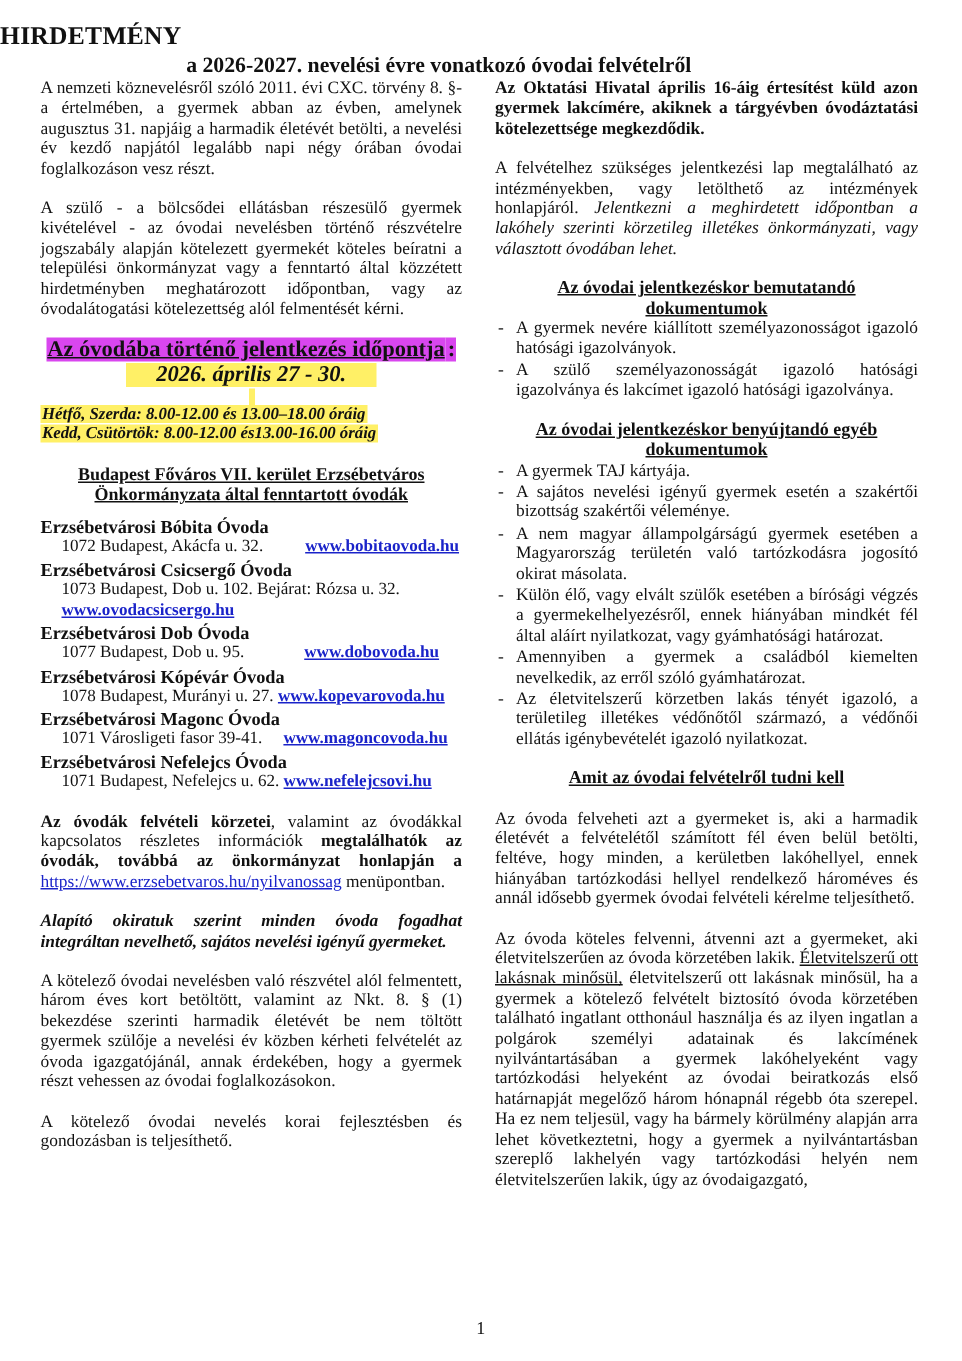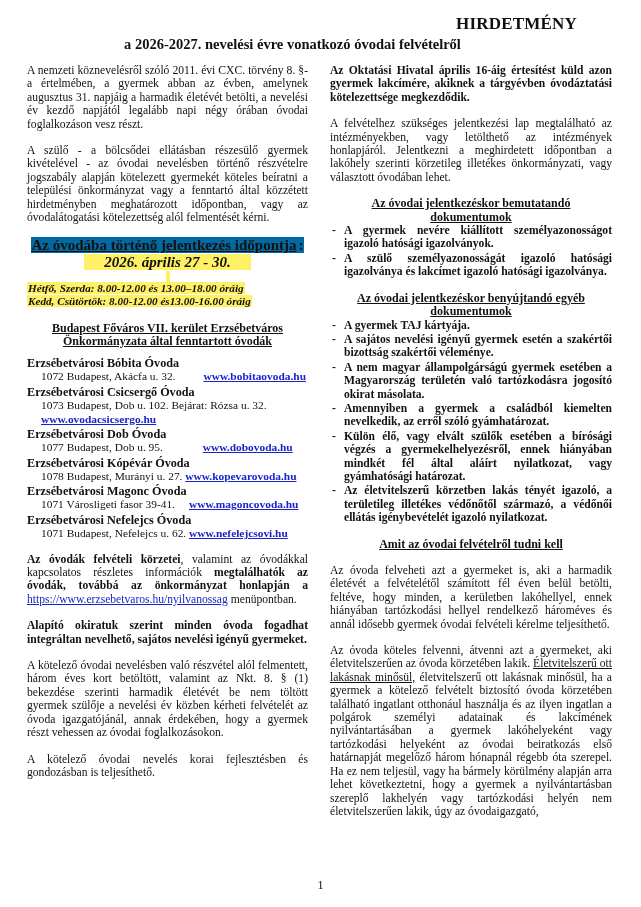--- a/index.html
+++ b/index.html
@@ -2,53 +2,53 @@
 <html><head>
 <meta charset="utf-8">
 <style>
   html, body { margin: 0; padding: 0; background: #ffffff; }
   body {
     width: 641px; height: 907px; position: relative; overflow: hidden;
     font-family: "Liberation Serif", serif; color: #111;
   }
   .title {
     position: absolute; left: 0; width: 577px; top: 14px;
-    text-align: right; font-weight: bold; font-size: 17px; letter-spacing: 0.2px;
+    text-align: left; font-weight: bold; font-size: 17px; letter-spacing: 0.2px;
   }
   .subtitle {
     position: absolute; left: 0; width: 585px; top: 36px;
     text-align: center; font-weight: bold; font-size: 14.5px;
   }
-  .col { position: absolute; top: 64px; font-size: 11.6px; line-height: 13.4px; }
+  .col { position: absolute; top: 52px; font-size: 11.6px; line-height: 13.4px; }
   .col-left { left: 27px; width: 281px; }
   .col-right { left: 330px; width: 282px; }
   p { margin: 0 0 13px 0; text-align: justify; }
   .b { font-weight: bold; }
-  .i { }
+  .i { font-style: italic; }
   .u { text-decoration: underline; }
   .deadline-title {
     font-weight: bold; font-size: 15px; line-height: 17px; text-align: center; margin-top: 2px;
   }
-  .deadline-title span { background: #0369a1; text-decoration: underline; padding: 0 1px; text-align: center; }
+  .deadline-title span { background: #d946ef; text-decoration: underline; padding: 0 1px; text-align: center; }
   .deadline-date {
     font-weight: bold; font-style: italic; font-size: 15px; line-height: 17px; text-align: center;
   }
   .deadline-date span { background: #fff066; padding: 0 20px; }
   .hl-stem { width: 4px; height: 11px; background: #fff066; margin: 0 auto; }
   .hours { text-align: left; font-weight: bold; font-style: italic; font-size: 11.2px; line-height: 12.6px; margin-bottom: 14px;}
   .hours span { background: #fff066; padding: 0 1px; }
   .sec-title { text-align: center; font-weight: bold; text-decoration: underline; font-size: 12px; line-height: 13.4px; margin: 0 0 6px 0; }
   .kinder-name { font-weight: bold; font-size: 12.2px; line-height: 14px; }
   .kinder-addr { padding-left: 14px; font-size: 11.4px; line-height: 13.6px; }
   a.link { color: #1a23c9; text-decoration: underline; font-weight: bold; }
   a.plain-link { color: #1a23c9; text-decoration: underline; }
   .kinder { margin-bottom: 1px; }
   .rt { }
   ul.dash { list-style: none; margin: 0 0 13px 0; padding: 0; }
-  ul.dash li { position: relative; padding-left: 14px; text-align: justify; margin-bottom: 1px; font-weight: bold; }
+  ul.dash li { position: relative; padding-left: 14px; text-align: justify; margin-bottom: 1px; }
   ul.dash li::before { content: "-"; position: absolute; left: 2px; top: 0; }
   .page-num { position: absolute; left: 0; width: 641px; top: 878px; text-align: center; font-size: 12px; }
 </style>
 </head>
 <body>
 
 <div class="title">HIRDETMÉNY</div>
 <div class="subtitle">a 2026-2027. nevelési évre vonatkozó óvodai felvételről</div>
 
 <div class="col col-left">
@@ -116,22 +116,22 @@
   </ul>
 
   <div class="sec-title" style="margin-bottom:0">
     <span>Az óvodai jelentkezéskor benyújtandó egyéb</span><br>
     <span>dokumentumok</span>
   </div>
   <ul class="dash">
     <li>A gyermek TAJ kártyája.</li>
     <li>A sajátos nevelési igényű gyermek esetén a szakértői bizottság szakértői véleménye.</li>
     <li>A nem magyar állampolgárságú gyermek esetében a Magyarország területén való tartózkodásra jogosító okirat másolata.</li>
+    <li>Külön élő, vagy elvált szülők esetében a bírósági végzés a gyermekelhelyezésről, ennek hiányában mindkét fél által aláírt nyilatkozat, vagy gyámhatósági határozat.</li>
     <li>Amennyiben a gyermek a családból kiemelten nevelkedik, az erről szóló gyámhatározat.</li>
-    <li>Külön élő, vagy elvált szülők esetében a bírósági végzés a gyermekelhelyezésről, ennek hiányában mindkét fél által aláírt nyilatkozat, vagy gyámhatósági határozat.</li>
     <li>Az életvitelszerű körzetben lakás tényét igazoló, a területileg illetékes védőnőtől származó, a védőnői ellátás igénybevételét igazoló nyilatkozat.</li>
   </ul>
 
   <div class="sec-title" style="margin-top:4px;margin-bottom:13px">Amit az óvodai felvételről tudni kell</div>
   <p>Az óvoda felveheti azt a gyermeket is, aki a harmadik életévét a felvételétől számított fél éven belül betölti, feltéve, hogy minden, a kerületben lakóhellyel, ennek hiányában tartózkodási hellyel rendelkező hároméves és annál idősebb gyermek óvodai felvételi kérelme teljesíthető.</p>
   <p><span>Az óvoda köteles felvenni, átvenni azt a gyermeket, aki életvitelszerűen az óvoda körzetében lakik. </span><span class="u">Életvitelszerű ott lakásnak minősül,</span><span> életvitelszerű ott lakásnak minősül, ha a gyermek a kötelező felvételt biztosító óvoda körzetében található ingatlant otthonául használja és az ilyen ingatlan a polgárok személyi adatainak és lakcímének nyilvántartásában a gyermek lakóhelyeként vagy tartózkodási helyeként az óvodai beiratkozás első határnapját megelőző három hónapnál régebb óta szerepel. Ha ez nem teljesül, vagy ha bármely körülmény alapján arra lehet következtetni, hogy a gyermek a nyilvántartásban szereplő lakhelyén vagy tartózkodási helyén nem életvitelszerűen lakik, úgy az óvodaigazgató,</span></p>
 </div>
 
 <div class="page-num">1</div>
 

